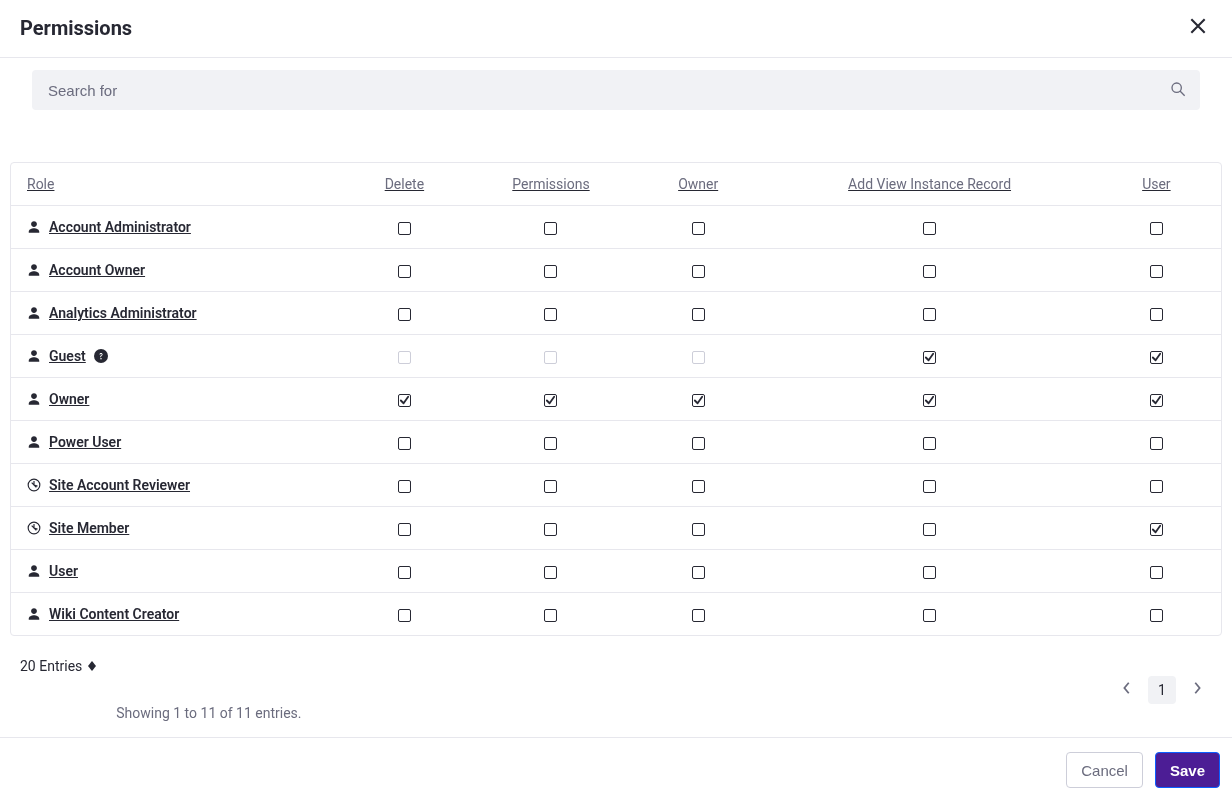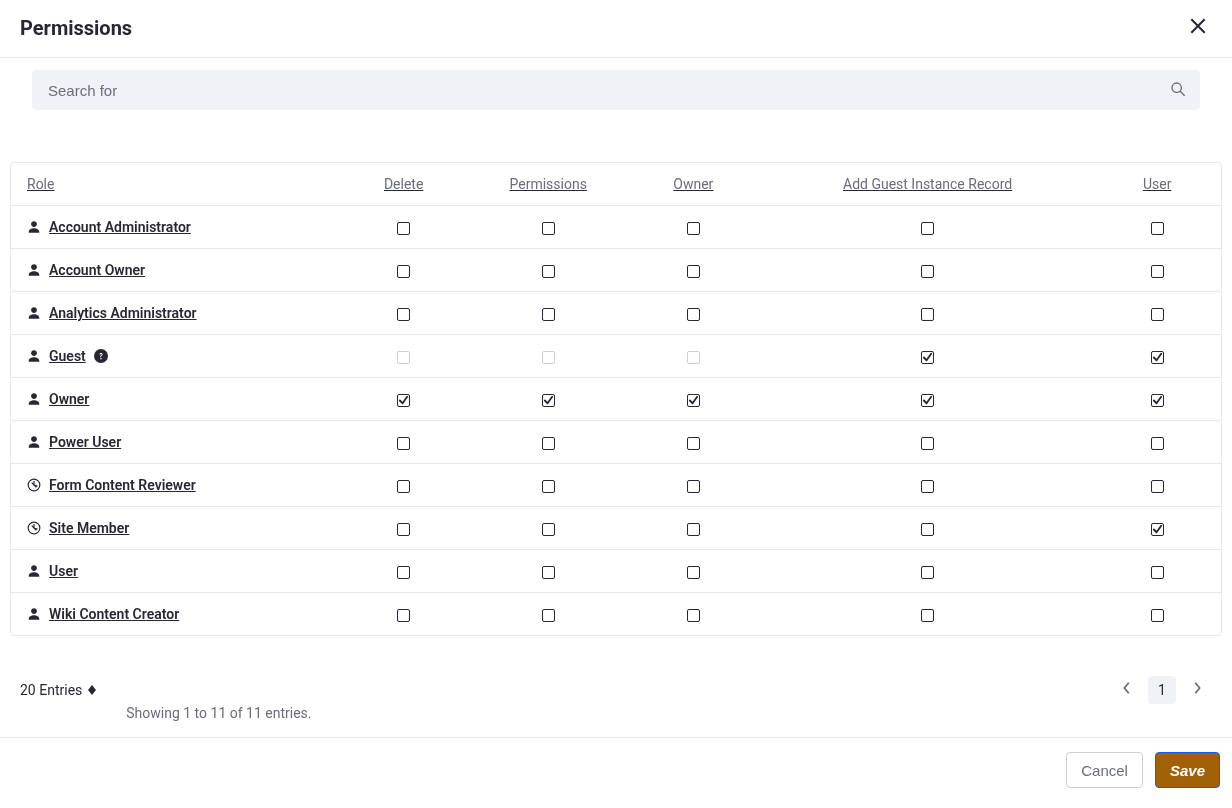--- a/index.html
+++ b/index.html
@@ -95,21 +95,21 @@
     stroke: #272833; stroke-width: 2; fill: none; display: none;
     stroke-linecap: round; stroke-linejoin: round;
   }
   .chk.checked svg { display: block; }
   .footer-bar {
     display: flex;
     align-items: center;
     justify-content: space-between;
     padding: 22px 20px 10px 20px;
   }
-  .footer-left { display: flex; align-items: center; gap: 30px; color: #272833; }
+  .footer-left { display: flex; align-items: flex-start; gap: 20px; color: #272833; }
   .entries-sel { display: flex; align-items: center; gap: 6px; font-weight: 400; cursor: pointer; }
   .sort-caret { display:inline-flex; flex-direction:column; line-height:0; }
   .sort-caret svg { width:8px; height:5px; fill:#272833; }
   .showing-text { color: #6b6c7e; margin-top: 47px; }
   .paginator { display: flex; align-items: center; gap: 6px; }
   .page-arrow {
     width: 30px; height: 30px; display: inline-flex; align-items: center; justify-content: center;
     background: none; border: none; cursor: pointer; color: #6b6c7e;
   }
   .page-arrow svg { width: 10px; height: 14px; stroke: #6b6c7e; stroke-width: 2; fill: none; }
@@ -123,21 +123,21 @@
     padding: 14px 12px 0 12px;
     display: flex;
     justify-content: flex-end;
     gap: 12px;
     margin-top: 6px;
   }
   .btn {
     height: 36px; padding: 0 14px; border-radius: 4px; font-size: 15px; cursor: pointer;
   }
   .btn-secondary { background: #fff; border: 1px solid #cdced9; color: #6b6c7e; }
-  .btn-primary { background: #a16207; border: 1px solid #0b5fff; color: #fff; font-weight: 600; font-style: italic; }
+  .btn-primary { background: #4c1d95; border: 1px solid #0b5fff; color: #fff; font-weight: 600; }
 </style>
 </head>
 <body>
 
 <div class="header">
   <h1>Permissions</h1>
   <button class="close-btn">
     <span>
       <svg viewBox="0 0 24 24">
           <path d="M4 4 L20 20 M20 4 L4 20" fill="none"></path>
@@ -159,21 +159,21 @@
 </div>
 
 <div class="table-wrap">
   <table>
     <thead>
         <tr id="thead-row">
           <th>Role</th>
           <th>Delete</th>
           <th>Permissions</th>
           <th>Owner</th>
-          <th>Add Guest Instance Record</th>
+          <th>Add View Instance Record</th>
           <th>User</th>
         </tr>
       </thead>
     <tbody id="tbody">
         <tr>
           <td>
             <span class="role-cell">
               <span class="role-icon">
                 <svg viewBox="0 0 24 24">
                   <path d="M12 12c2.8 0 5-2.2 5-5s-2.2-5-5-5-5 2.2-5 5 2.2 5 5 5zm0 2c-4 0-9 2-9 6v2h18v-2c0-4-5-6-9-6z"></path>
@@ -294,21 +294,21 @@
         </tr>
         <tr>
           <td>
             <span class="role-cell">
               <span class="role-icon">
                 <svg viewBox="0 0 24 24">
                   <circle cx="12" cy="12" r="10" fill="none" stroke="#272833" stroke-width="2"></circle>
                   <path d="M8 8 L16 16 M12 5 L12 12 L18 14" stroke="#272833" stroke-width="2" fill="none"></path>
                 </svg>
               </span>
-              <span>Form Content Reviewer</span>
+              <span>Site Account Reviewer</span>
             </span>
           </td>
           <td><span class="chk"></span></td>
           <td><span class="chk"></span></td>
           <td><span class="chk"></span></td>
           <td><span class="chk"></span></td>
           <td><span class="chk"></span></td>
         </tr>
         <tr>
           <td>

